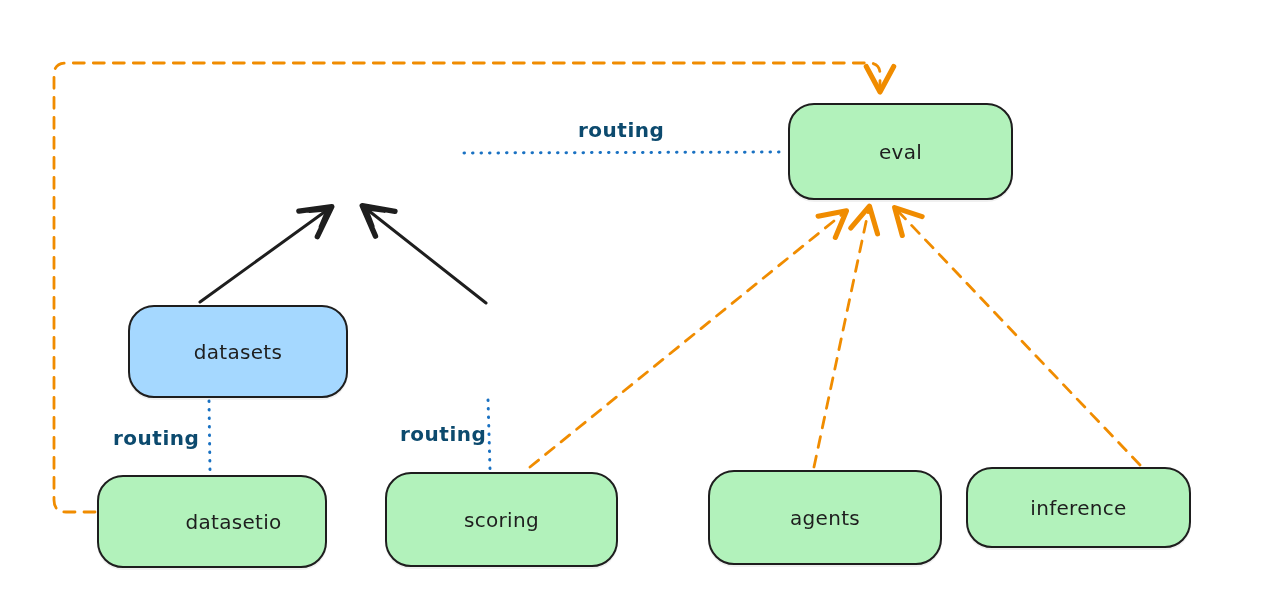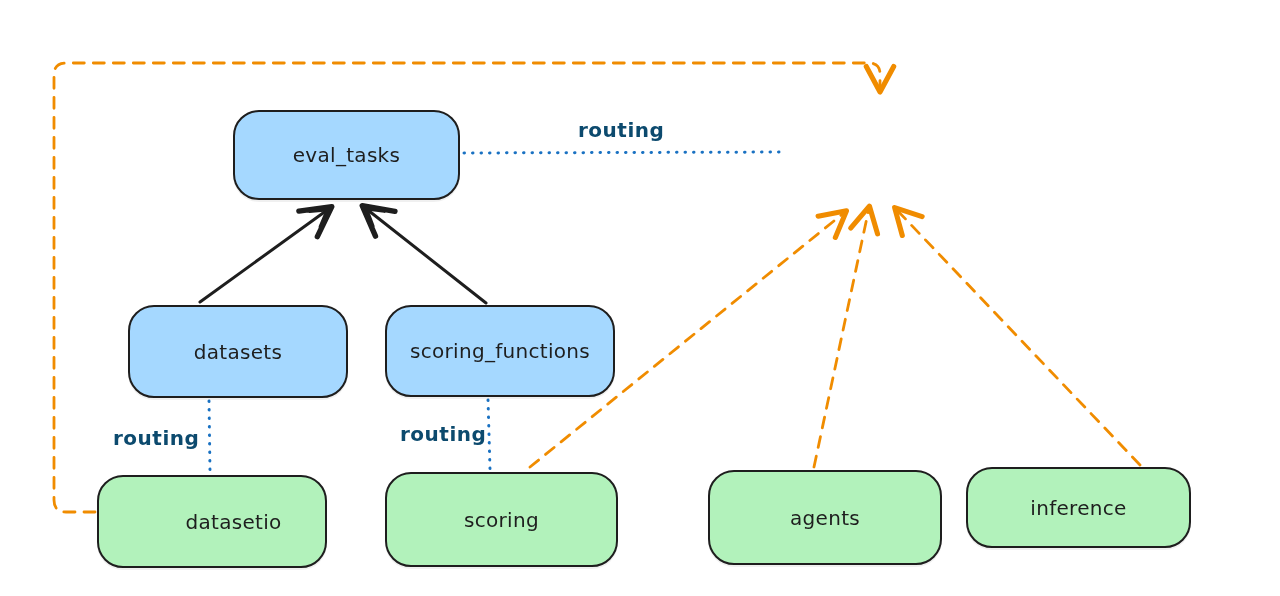--- a/index.html
+++ b/index.html
@@ -75,23 +75,22 @@
     <path d="M 464 153 L 786 152" fill="none" stroke="#1971c2" stroke-width="3" stroke-linecap="round" stroke-dasharray="0.5 8"></path>
     <path d="M 209 401 L 210 472" fill="none" stroke="#1971c2" stroke-width="3" stroke-linecap="round" stroke-dasharray="0.5 8"></path>
     <path d="M 488 400 L 490 469" fill="none" stroke="#1971c2" stroke-width="3" stroke-linecap="round" stroke-dasharray="0.5 8"></path>
 
     <path d="M 95 512 L 66 512 Q 54 512 54 500 L 54 75 Q 54 63 66 63 L 869 63 Q 880 63 880 74 L 880 90" fill="none" stroke="#f08c00" stroke-width="2.8" stroke-linecap="round" stroke-dasharray="11 9" marker-end="url(#arrow-orange)"></path>
     <path d="M 530 467 L 845 212" fill="none" stroke="#f08c00" stroke-width="2.8" stroke-linecap="round" stroke-dasharray="11 9" marker-end="url(#arrow-orange)"></path>
     <path d="M 814 467 L 869 208" fill="none" stroke="#f08c00" stroke-width="2.8" stroke-linecap="round" stroke-dasharray="11 9" marker-end="url(#arrow-orange)"></path>
     <path d="M 1140 465 L 896 209" fill="none" stroke="#f08c00" stroke-width="2.8" stroke-linecap="round" stroke-dasharray="11 9" marker-end="url(#arrow-orange)"></path>
   </svg>
 
-  <div class="node blue" id="n-eval_tasks">eval_tasks</div>
+  <div class="node green" id="n-eval">eval</div>
   <div class="node blue" id="n-datasets">datasets</div>
-  <div class="node blue" id="n-scoring_functions">scoring_functions</div>
   <div class="node green" id="n-datasetio">datasetio</div>
   <div class="node green" id="n-agents">agents</div>
   <div class="node green" id="n-scoring">scoring</div>
   <div class="node green" id="n-inference">inference</div>
 
   <div class="edge-label" id="lbl-routing-top">routing</div>
   <div class="edge-label" id="lbl-routing-left">routing</div>
   <div class="edge-label" id="lbl-routing-middle">routing</div>
 
 </div>

